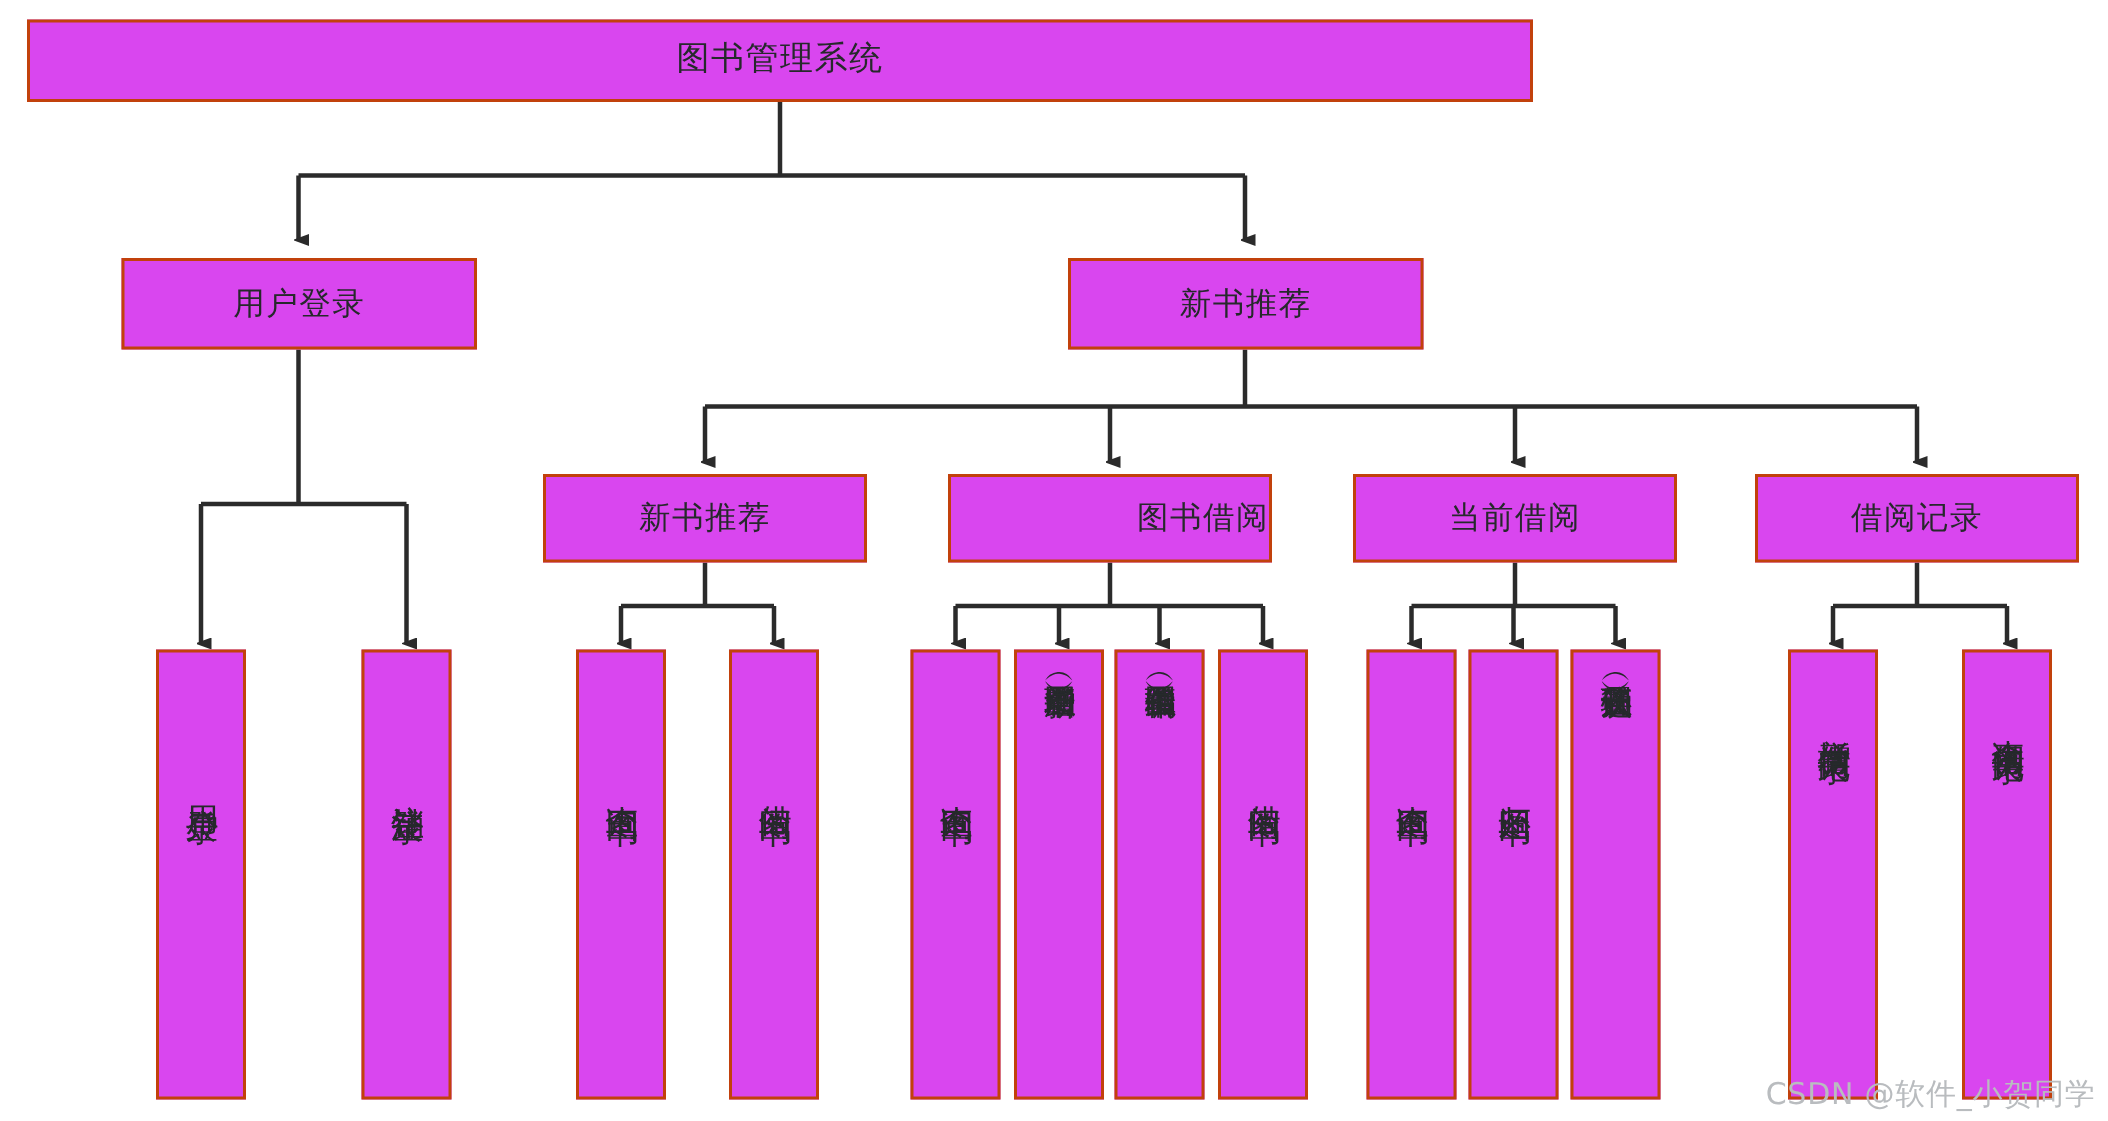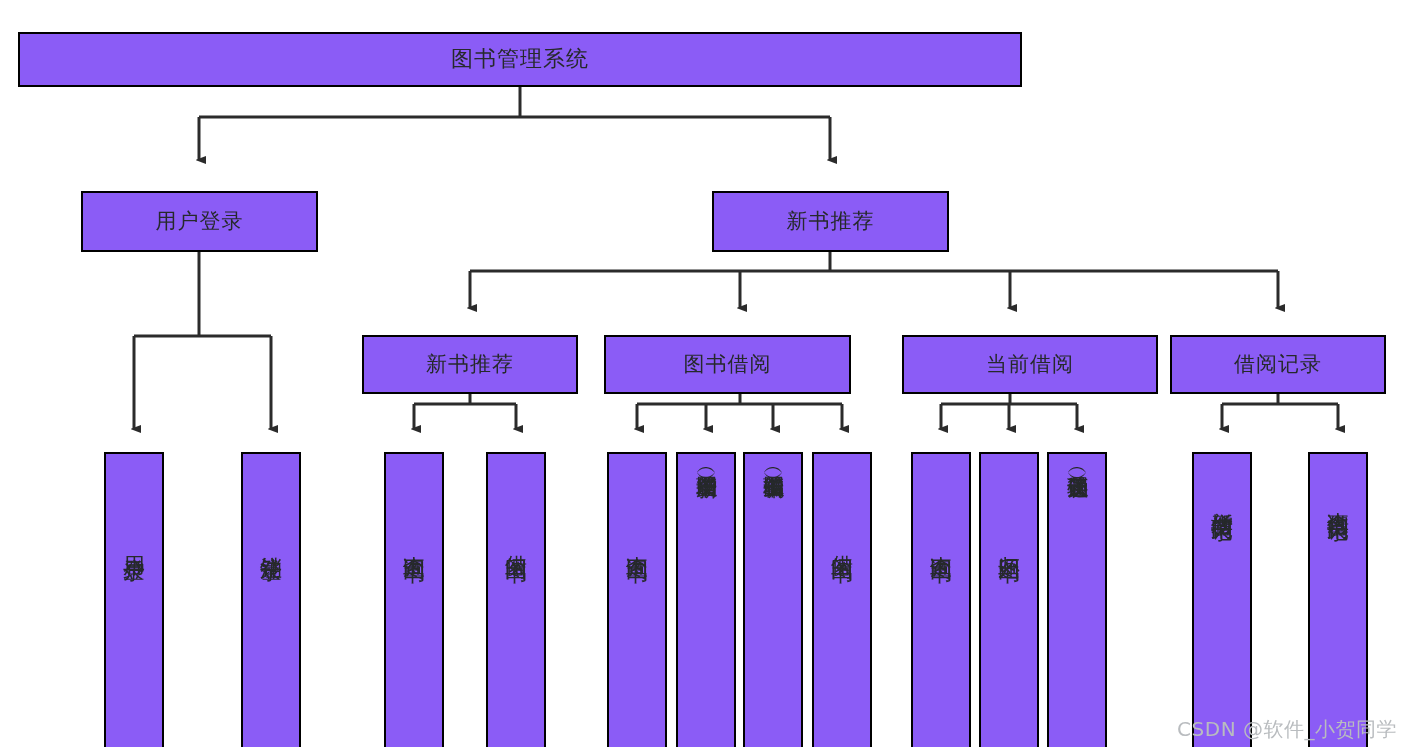--- a/index.html
+++ b/index.html
@@ -21,27 +21,26 @@
     position: absolute;
     left: 0;
     top: 0;
     width: 1405px;
     height: 747px;
     pointer-events: none;
   }
   .node {
     position: absolute;
     box-sizing: border-box;
-    background: #8b5cf6;
-    border: 2px solid #000000;
+    background: #d946ef;
+    border: 2px solid #c2410c;
     display: flex;
     align-items: center;
     justify-content: center;
     color: #26292b;
-    margin-top: 19px;
   }
   .node .label {
     display: block;
     text-align: center;
     letter-spacing: 1px;
   }
   .node.horiz .label {
     font-size: 21px;
     line-height: 1.2;
     writing-mode: horizontal-tb;
@@ -142,24 +141,24 @@
   <div class="node horiz" style="left:81px; top:172px; width:237px; height:61px;">
     <span class="label">用户登录</span>
   </div>
   <div class="node horiz" style="left:712px; top:172px; width:237px; height:61px;">
     <span class="label">新书推荐</span>
   </div>
 
   <div class="node horiz" style="left:362px; top:316px; width:216px; height:59px;">
     <span class="label">新书推荐</span>
   </div>
-  <div class="node horiz" style="left:604px; top:316px; width:247px; height:59px;">
+  <div class="node horiz" style="left:632px; top:316px; width:216px; height:59px;justify-content:flex-end;">
     <span class="label">图书借阅</span>
   </div>
-  <div class="node horiz" style="left:902px; top:316px; width:256px; height:59px;">
+  <div class="node horiz" style="left:902px; top:316px; width:216px; height:59px;">
     <span class="label">当前借阅</span>
   </div>
   <div class="node horiz" style="left:1170px; top:316px; width:216px; height:59px;">
     <span class="label">借阅记录</span>
   </div>
 
   <div class="node vert" style="left:104px; top:433px; width:60px; height:300px; padding-top:84px;">
     <span class="label">用户登录</span>
   </div>
   <div class="node vert" style="left:241px; top:433px; width:60px; height:300px; padding-top:84px;">

